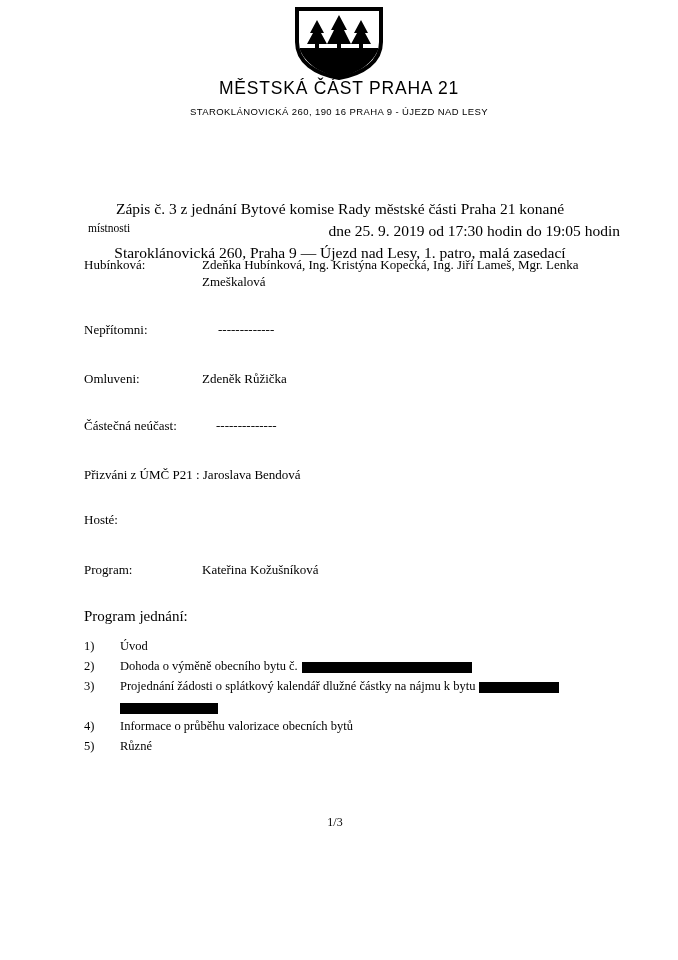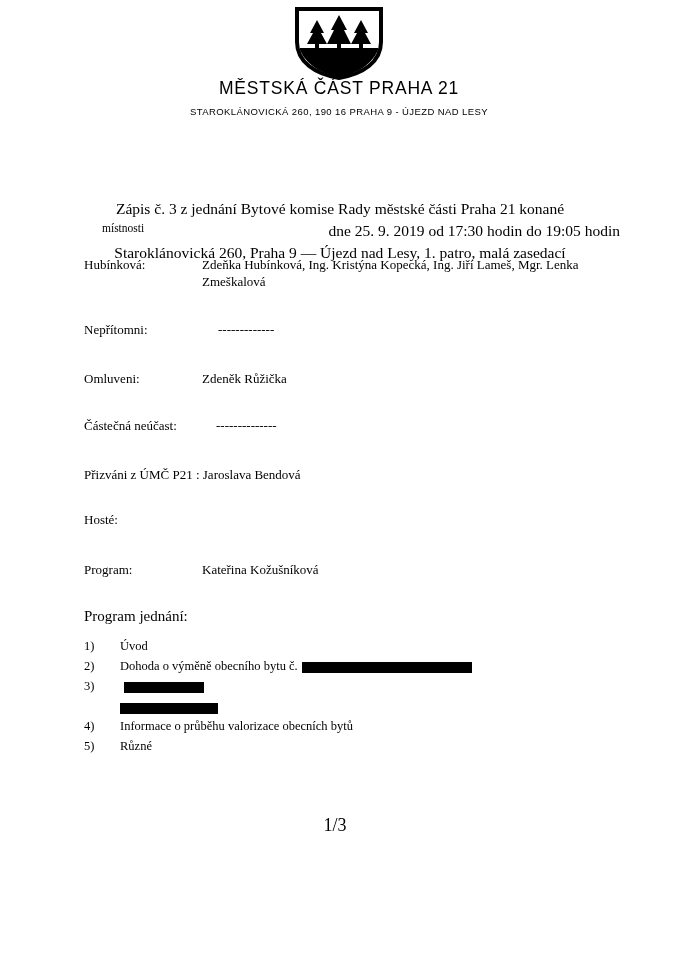--- a/index.html
+++ b/index.html
@@ -72,21 +72,20 @@
     line-height: 22px;
     margin-top: 40px;
   }
   .doc-title .line2 { display: block; text-align: right; }
   .doc-title .line3 { display: block; }
   .room-note {
     position: absolute;
     top: 222px;
     left: 88px;
     font-size: 11.5px;
-    margin-left: 14px;
   }
 
   
   .row {
     position: absolute;
     left: 84px;
     font-size: 13px;
     line-height: 17px;
   }
   .row .label { position: absolute; left: 0; top: 0; white-space: nowrap; }
@@ -157,21 +156,21 @@
   }
   .agenda-item.item3 .txt { line-height: 20px; }
 
   
   .page-number {
     position: absolute;
     top: 815px;
     left: 0;
     width: 670px;
     text-align: center;
-    font-size: 18px;
+    font-size: 12px;
   }
 </style>
 </head>
 <body>
 
 <div class="page">
 
   <div class="crest-wrap">
     <svg class="crest" viewBox="0 0 92 74" xmlns="http://www.w3.org/2000/svg">
       <path d="M4 3 H88 V36 C88 56 70 68 46 72 C22 68 4 56 4 36 Z" fill="#ffffff" stroke="#000000" stroke-width="4"></path>
@@ -244,21 +243,21 @@
       <span class="txt">Úvod</span>
     </div>
 
     <div class="agenda-item">
       <span class="num">2)</span>
       <span class="txt"><span>Dohoda o výměně obecního bytu č.</span><span class="redaction redact-a"></span></span>
     </div>
 
     <div class="agenda-item item3">
       <span class="num">3)</span>
-      <span class="txt"><span class="redaction redact-b"></span><br><span class="redaction redact-c"></span></span>
+      <span class="txt"><span>Projednání žádosti o splátkový kalendář dlužné částky na nájmu k bytu</span><span class="redaction redact-b"></span><br><span class="redaction redact-c"></span></span>
     </div>
 
     <div class="agenda-item">
       <span class="num">4)</span>
       <span class="txt">Informace o průběhu valorizace obecních bytů</span>
     </div>
 
     <div class="agenda-item">
       <span class="num">5)</span>
       <span class="txt">Různé</span>

